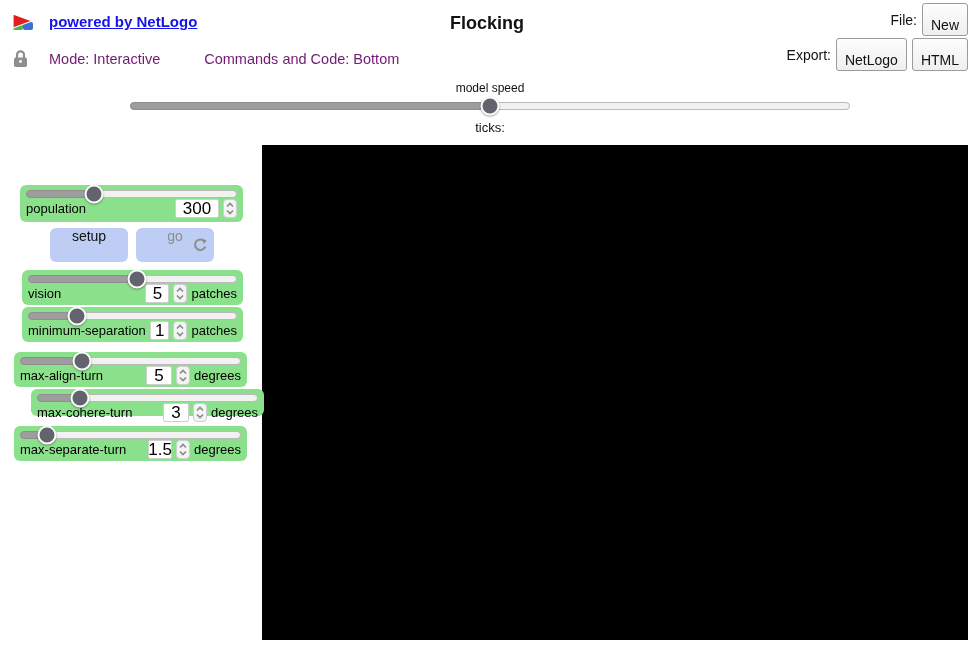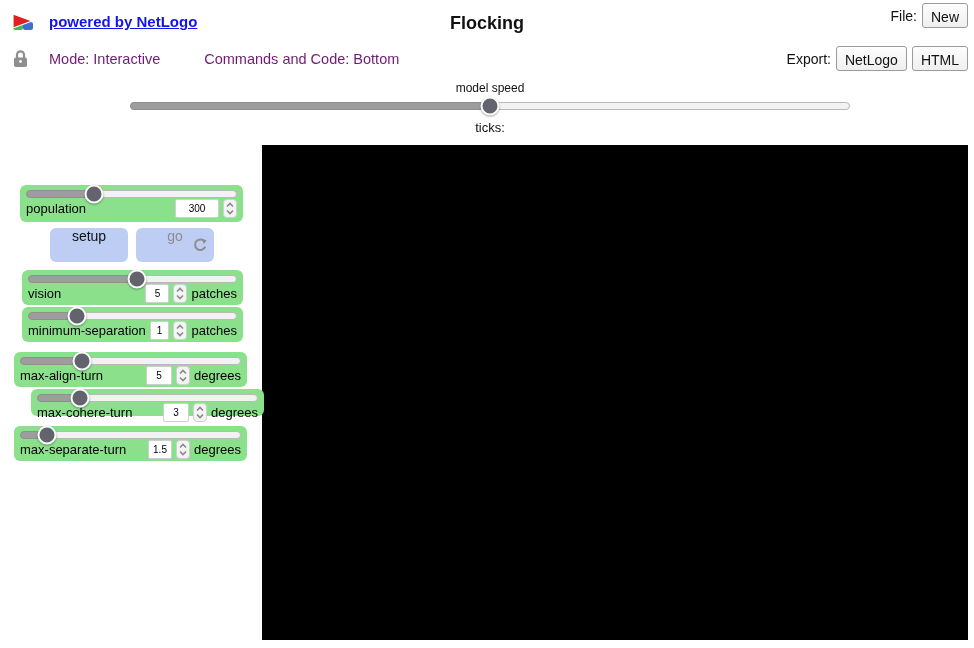--- a/index.html
+++ b/index.html
@@ -6,24 +6,24 @@
   html,body { background:#fff; }
   body { font-family:"Liberation Sans","DejaVu Sans",sans-serif; }
   #app { position:relative; width:974px; height:648px; background:#fff; overflow:hidden; }
 
   
   .hdr-left { position:absolute; left:12px; top:12px; display:flex; align-items:center; gap:15px; }
   .nl-link { color:#1414e6; font-size:15px; font-weight:bold; text-decoration:underline; }
   .hdr-title { position:absolute; left:0; right:0; top:13px; text-align:center;
                font-size:18px; font-weight:bold; color:#111; }
   .hdr-right { position:absolute; right:6px; top:3px; display:flex; flex-direction:column;
-               align-items:flex-end; gap:18px; }
+               align-items:flex-end; gap:2px; }
   .hdr-row { display:flex; align-items:center; gap:5px; font-size:14px; color:#111; }
   .sys-btn { font-family:inherit; font-size:14px; color:#111; background:linear-gradient(#fdfdfd,#efefef);
-             border:1px solid #9b9b9b; border-radius:3px; padding:5px 8px 2px; cursor:pointer; }
+             border:1px solid #9b9b9b; border-radius:3px; padding:13px 8px 2px; cursor:pointer; }
 
   .mode-row { position:absolute; left:13px; top:49px; display:flex; align-items:center; color:#701a75; font-size:14.5px;gap:12px; }
   .mode-row .lock { margin-right:9px; }
   .mode-label { margin-right:32px; }
 
   
   .speed-label { position:absolute; left:130px; top:81px; width:720px; text-align:center;
                  font-size:12px; color:#111; }
   .ticks-row   { position:absolute; left:130px; top:120px; width:720px; text-align:center;
                  font-size:13px; color:#111; }
@@ -36,21 +36,21 @@
             background:#63636e; border:2px solid #fafafa; box-shadow:0 1px 2px rgba(0,0,0,.35);
             transform:translate(-50%,-50%); cursor:grab; }
   #speed-slider { position:absolute; left:130px; top:102px; width:720px; }
 
   
   .swidget { position:absolute; background:var(--widget-green,#8be08b); border-radius:6px; padding:4px 6px 0; }
   .swidget .strack { margin-top:1px; }
   .srow { display:flex; align-items:center; gap:4px; height:22px; padding-bottom:1px; }
   .slabel { font-size:13px; color:#000; margin-right:auto; white-space:nowrap; }
   .sval { display:flex; align-items:center; justify-content:center; background:#fff;
-          border:1px solid #cfcfcf; border-radius:2px; height:19px; font-size:10px; color:#000; cursor:text; }
+          border:1px solid #cfcfcf; border-radius:2px; height:19px; font-size:17px; color:#000; cursor:text; }
   .sunit { font-size:13px; color:#000; white-space:nowrap; }
   .stepper { display:inline-flex; cursor:pointer; }
 
   
   .nl-btn { position:absolute; width:78px; height:34px; border:none; border-radius:6px;
             background:var(--button-blue,#bdcdf3); font-family:inherit; font-size:14px; color:#111;
             cursor:pointer; display:flex; justify-content:center; }
   .nl-btn.disabled { color:#8d8d8d; }
   .nl-btn .refresh { position:absolute; right:7px; top:10px; }
 

